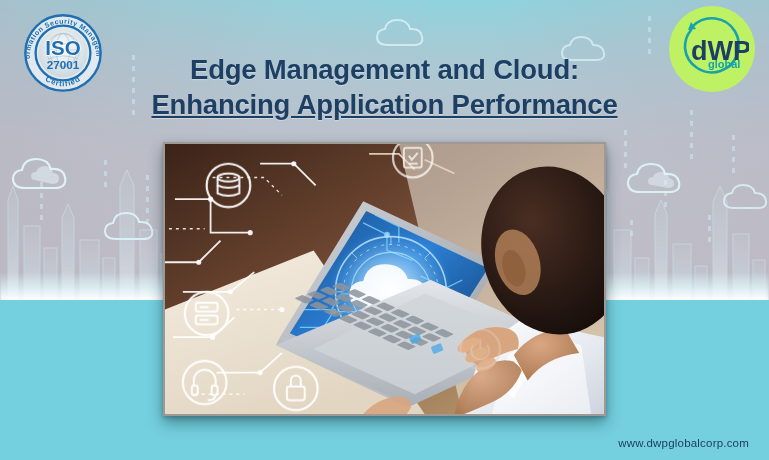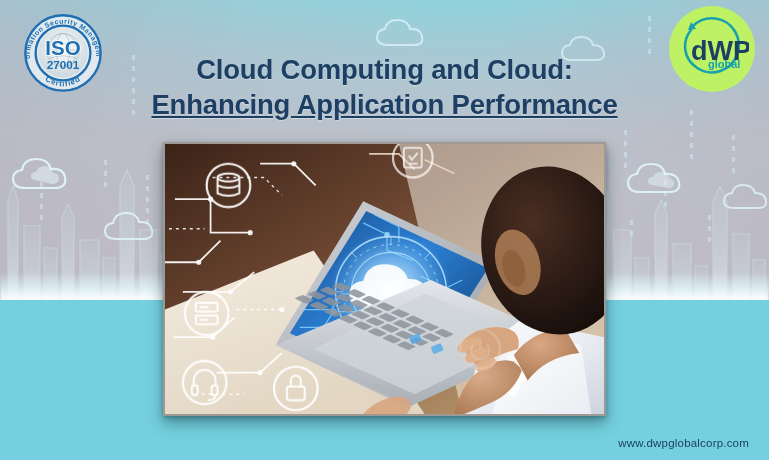--- a/index.html
+++ b/index.html
@@ -319,21 +319,21 @@
   <div class="dwp-logo">
     <svg viewBox="0 0 74 74">
       <path d="M 18 14 A 27 27 0 1 1 10 36 A 27 27 0 0 1 16 18" fill="none" stroke="#17a2ac" stroke-width="2.6" stroke-linecap="round"></path>
       <path d="M16 10 L21 17 L13 18 Z" fill="#17a2ac"></path>
       <text x="16" y="48" font-family="Liberation Sans, sans-serif" font-size="27" font-weight="bold" fill="#1d3f63">dWP</text>
       <text x="33" y="56" font-family="Liberation Sans, sans-serif" font-size="11" font-weight="bold" fill="#17a2ac">global</text>
     </svg>
   </div>
 
   <h1 class="title">
-    <span class="l1">Cloud Computing and Cloud:</span>
+    <span class="l1">Edge Management and Cloud:</span>
     <span class="l2">Enhancing Application Performance</span>
   </h1>
 
   <div class="photo">
     <div class="inner">
       <svg class="scene" viewBox="0 0 443 274" preserveAspectRatio="none">
         <defs>
           <linearGradient id="desk" x1="0" y1="0" x2="1" y2="1">
             <stop offset="0%" stop-color="#3b2318"></stop>
             <stop offset="38%" stop-color="#6b4530"></stop>

